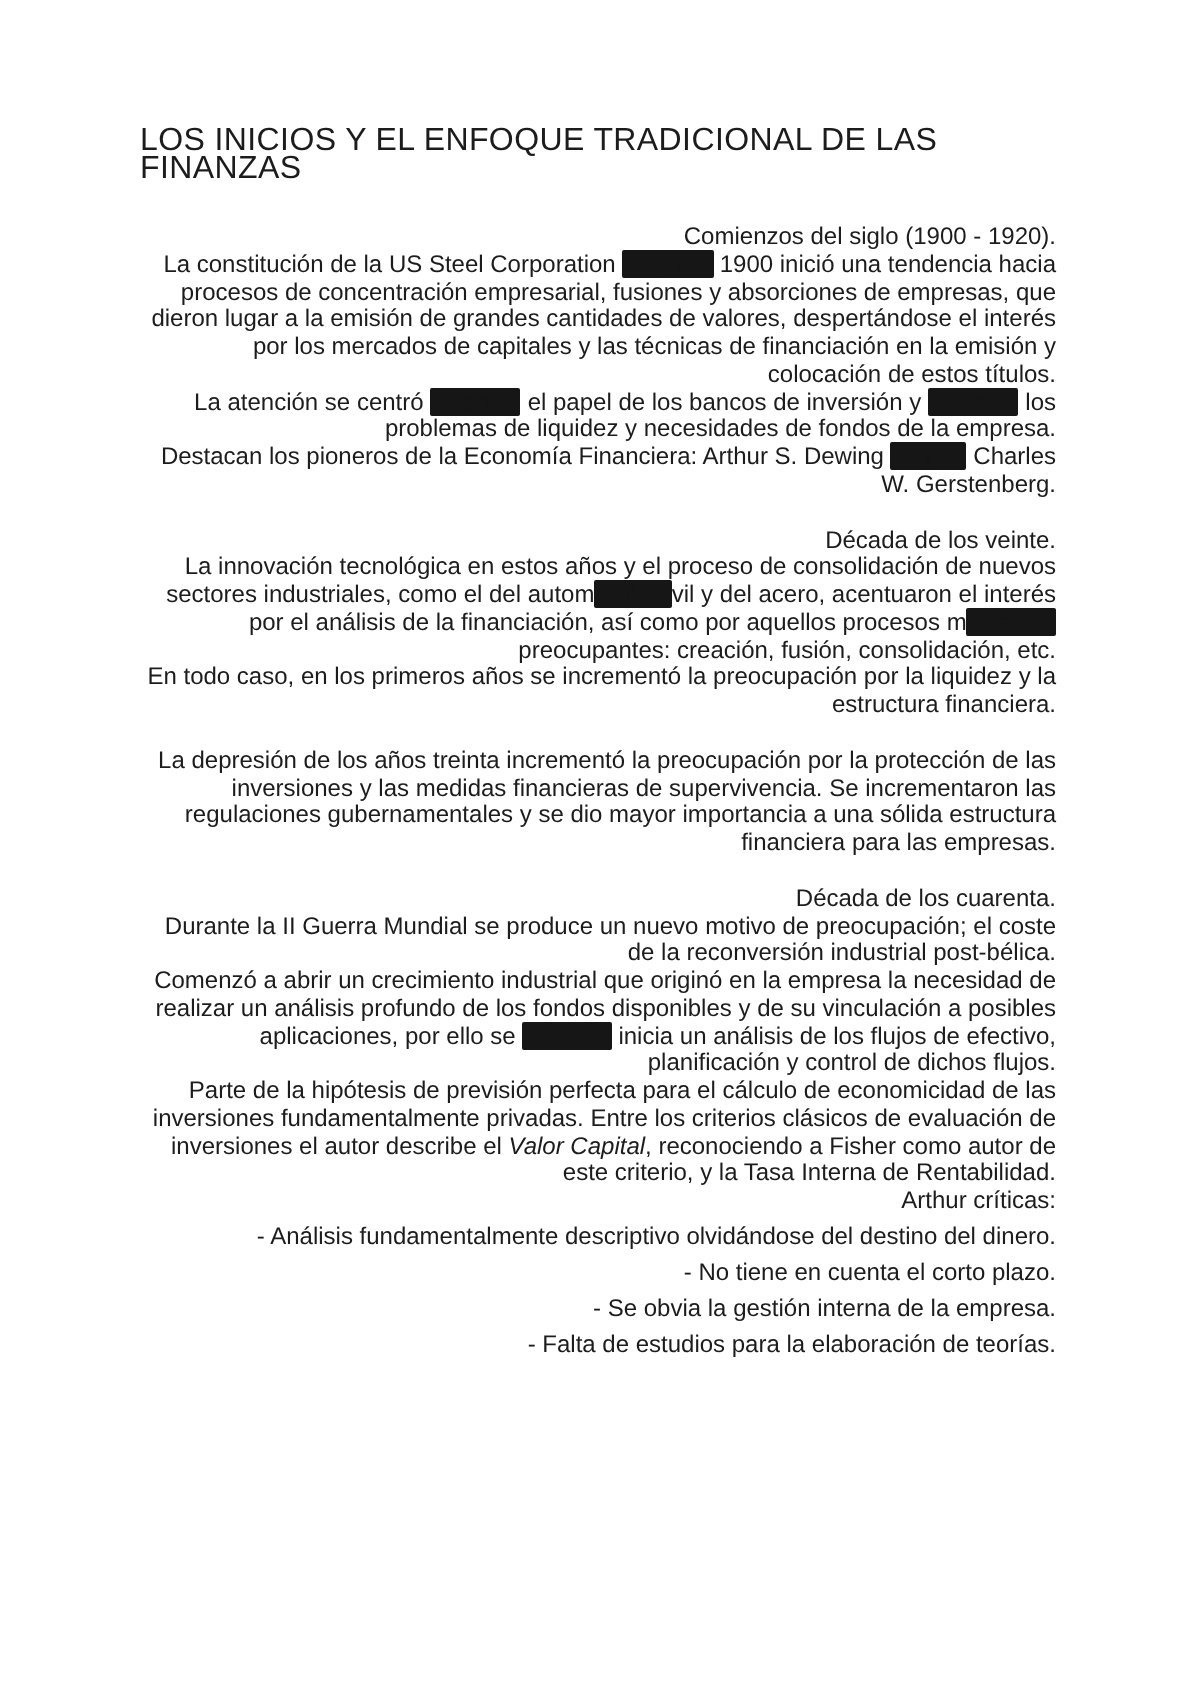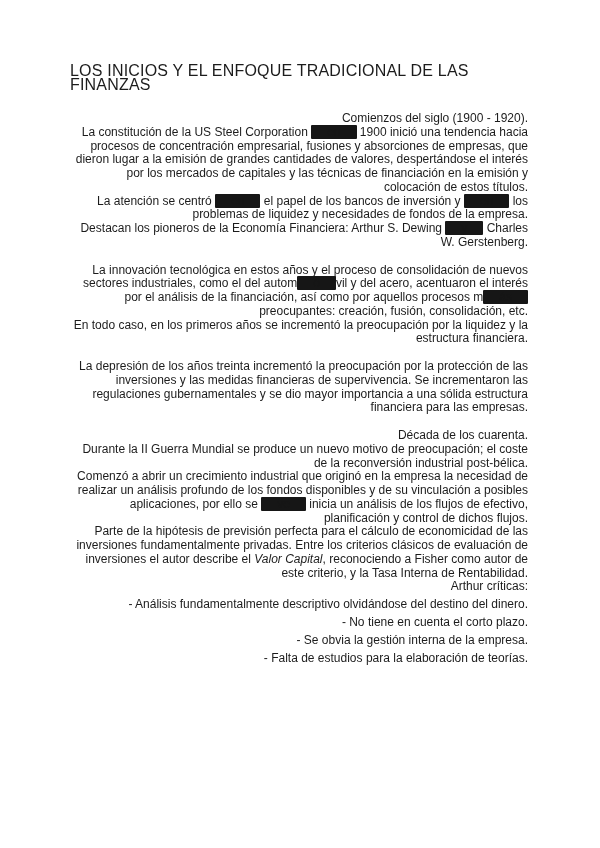--- a/index.html
+++ b/index.html
@@ -47,20 +47,21 @@
 <div class="page">
   <h1 class="title">LOS INICIOS Y EL ENFOQUE TRADICIONAL DE LAS FINANZAS</h1>
   <div>
       <div class="section">
         <p class="para heading">Comienzos del siglo (1900 - 1920).</p>
         <p class="para"><span>La constitución de la US Steel Corporation </span><span class="hl">en</span><span> 1900 inició una tendencia hacia procesos de concentración empresarial, fusiones y absorciones de empresas, que dieron lugar a la emisión de grandes cantidades de valores, despertándose el interés por los mercados de capitales y las técnicas de financiación en la emisión y colocación de estos títulos.</span></p>
         <p class="para"><span>La atención se centró </span><span class="hl">en</span><span> el papel de los bancos de inversión y </span><span class="hl">en</span><span> los problemas de liquidez y necesidades de fondos de la empresa.</span></p>
         <p class="para"><span>Destacan los pioneros de la Economía Financiera: Arthur S. Dewing </span><span class="hl">y</span><span> Charles W. Gerstenberg.</span></p>
       </div>
       <div class="section">
+        <p class="para heading">Década de los veinte.</p>
         <p class="para"><span>La innovación tecnológica en estos años y el proceso de consolidación de nuevos sectores industriales, como el del autom</span><span class="hl">ó</span><span>vil y del acero, acentuaron el interés por el análisis de la financiación, así como por aquellos procesos m</span><span class="hl">ás</span><span> preocupantes: creación, fusión, consolidación, etc.</span></p>
         <p class="para"><span>En todo caso, en los primeros años se incrementó la preocupación por la liquidez y la estructura financiera.</span></p>
       </div>
       <div class="section">
         <p class="para"><span>La depresión de los años treinta incrementó la preocupación por la protección de las inversiones y las medidas financieras de supervivencia. Se incrementaron las regulaciones gubernamentales y se dio mayor importancia a una sólida estructura financiera para las empresas.</span></p>
       </div>
       <div class="section">
         <p class="para heading">Década de los cuarenta.</p>
         <p class="para"><span>Durante la II Guerra Mundial se produce un nuevo motivo de preocupación; el coste de la reconversión industrial post-bélica.</span></p>
         <p class="para"><span>Comenzó a abrir un crecimiento industrial que originó en la empresa la necesidad de realizar un análisis profundo de los fondos disponibles y de su vinculación a posibles aplicaciones, por ello se </span><span class="hl">ve</span><span> inicia un análisis de los flujos de efectivo, planificación y control de dichos flujos.</span></p>

